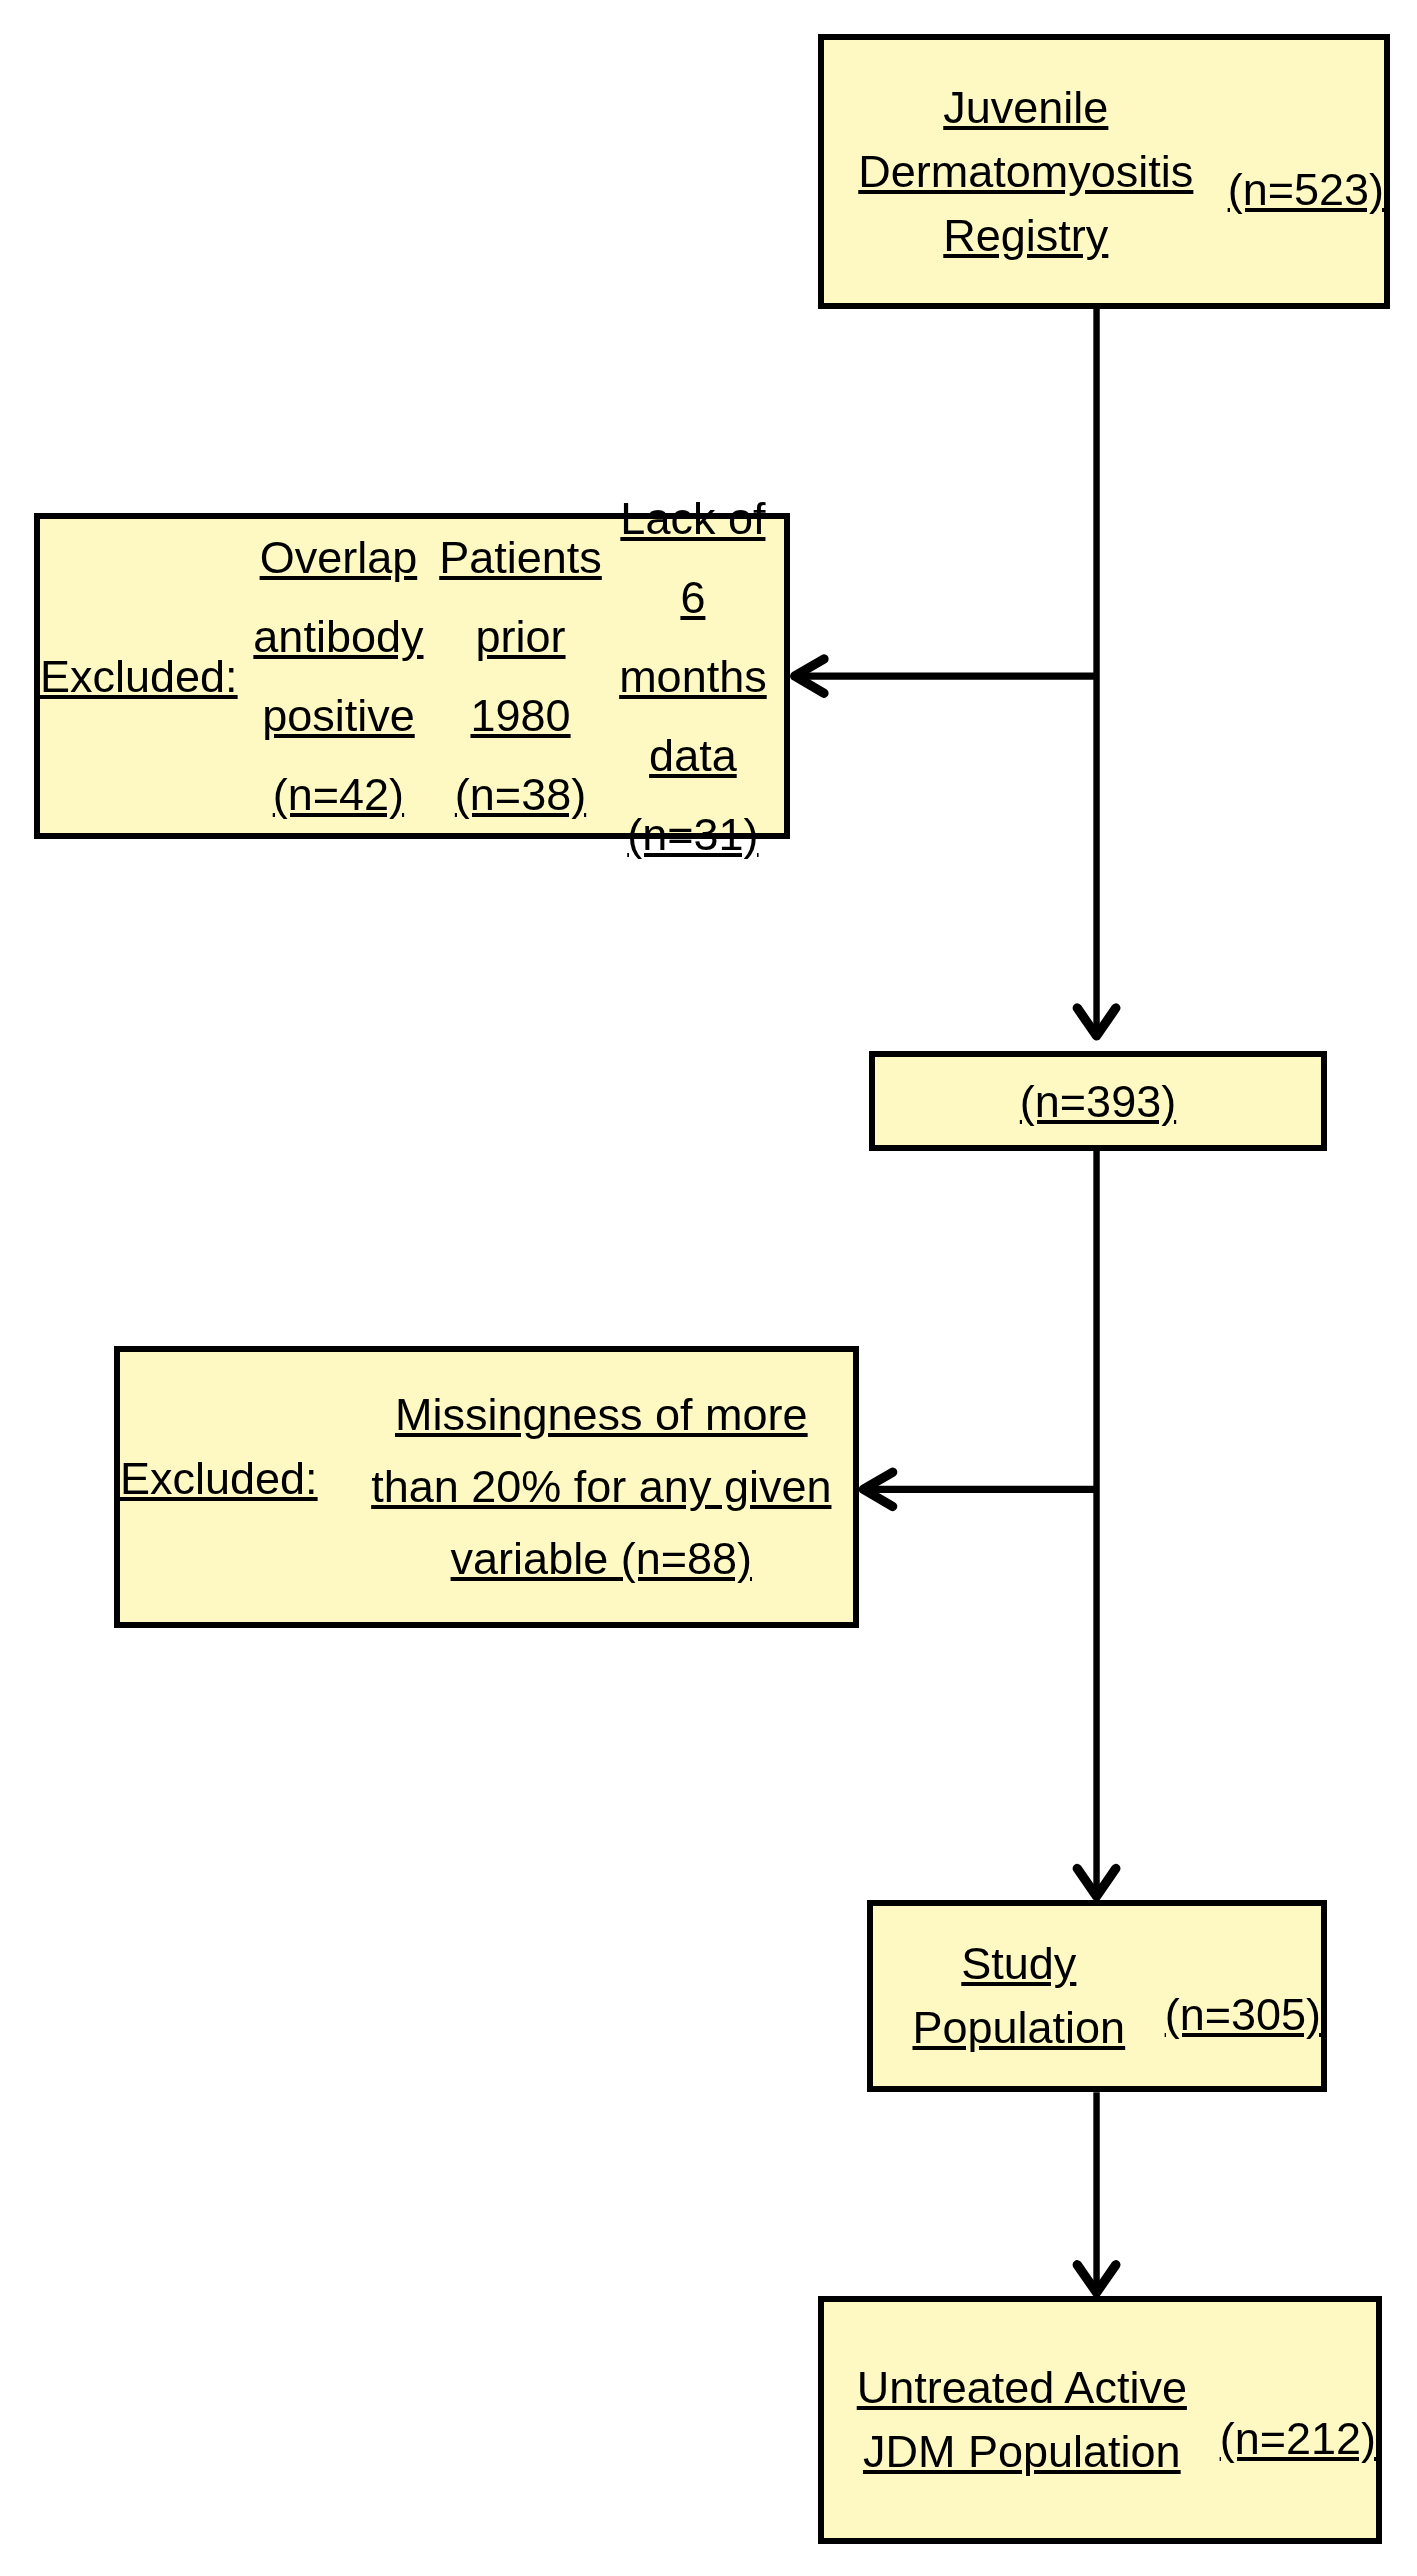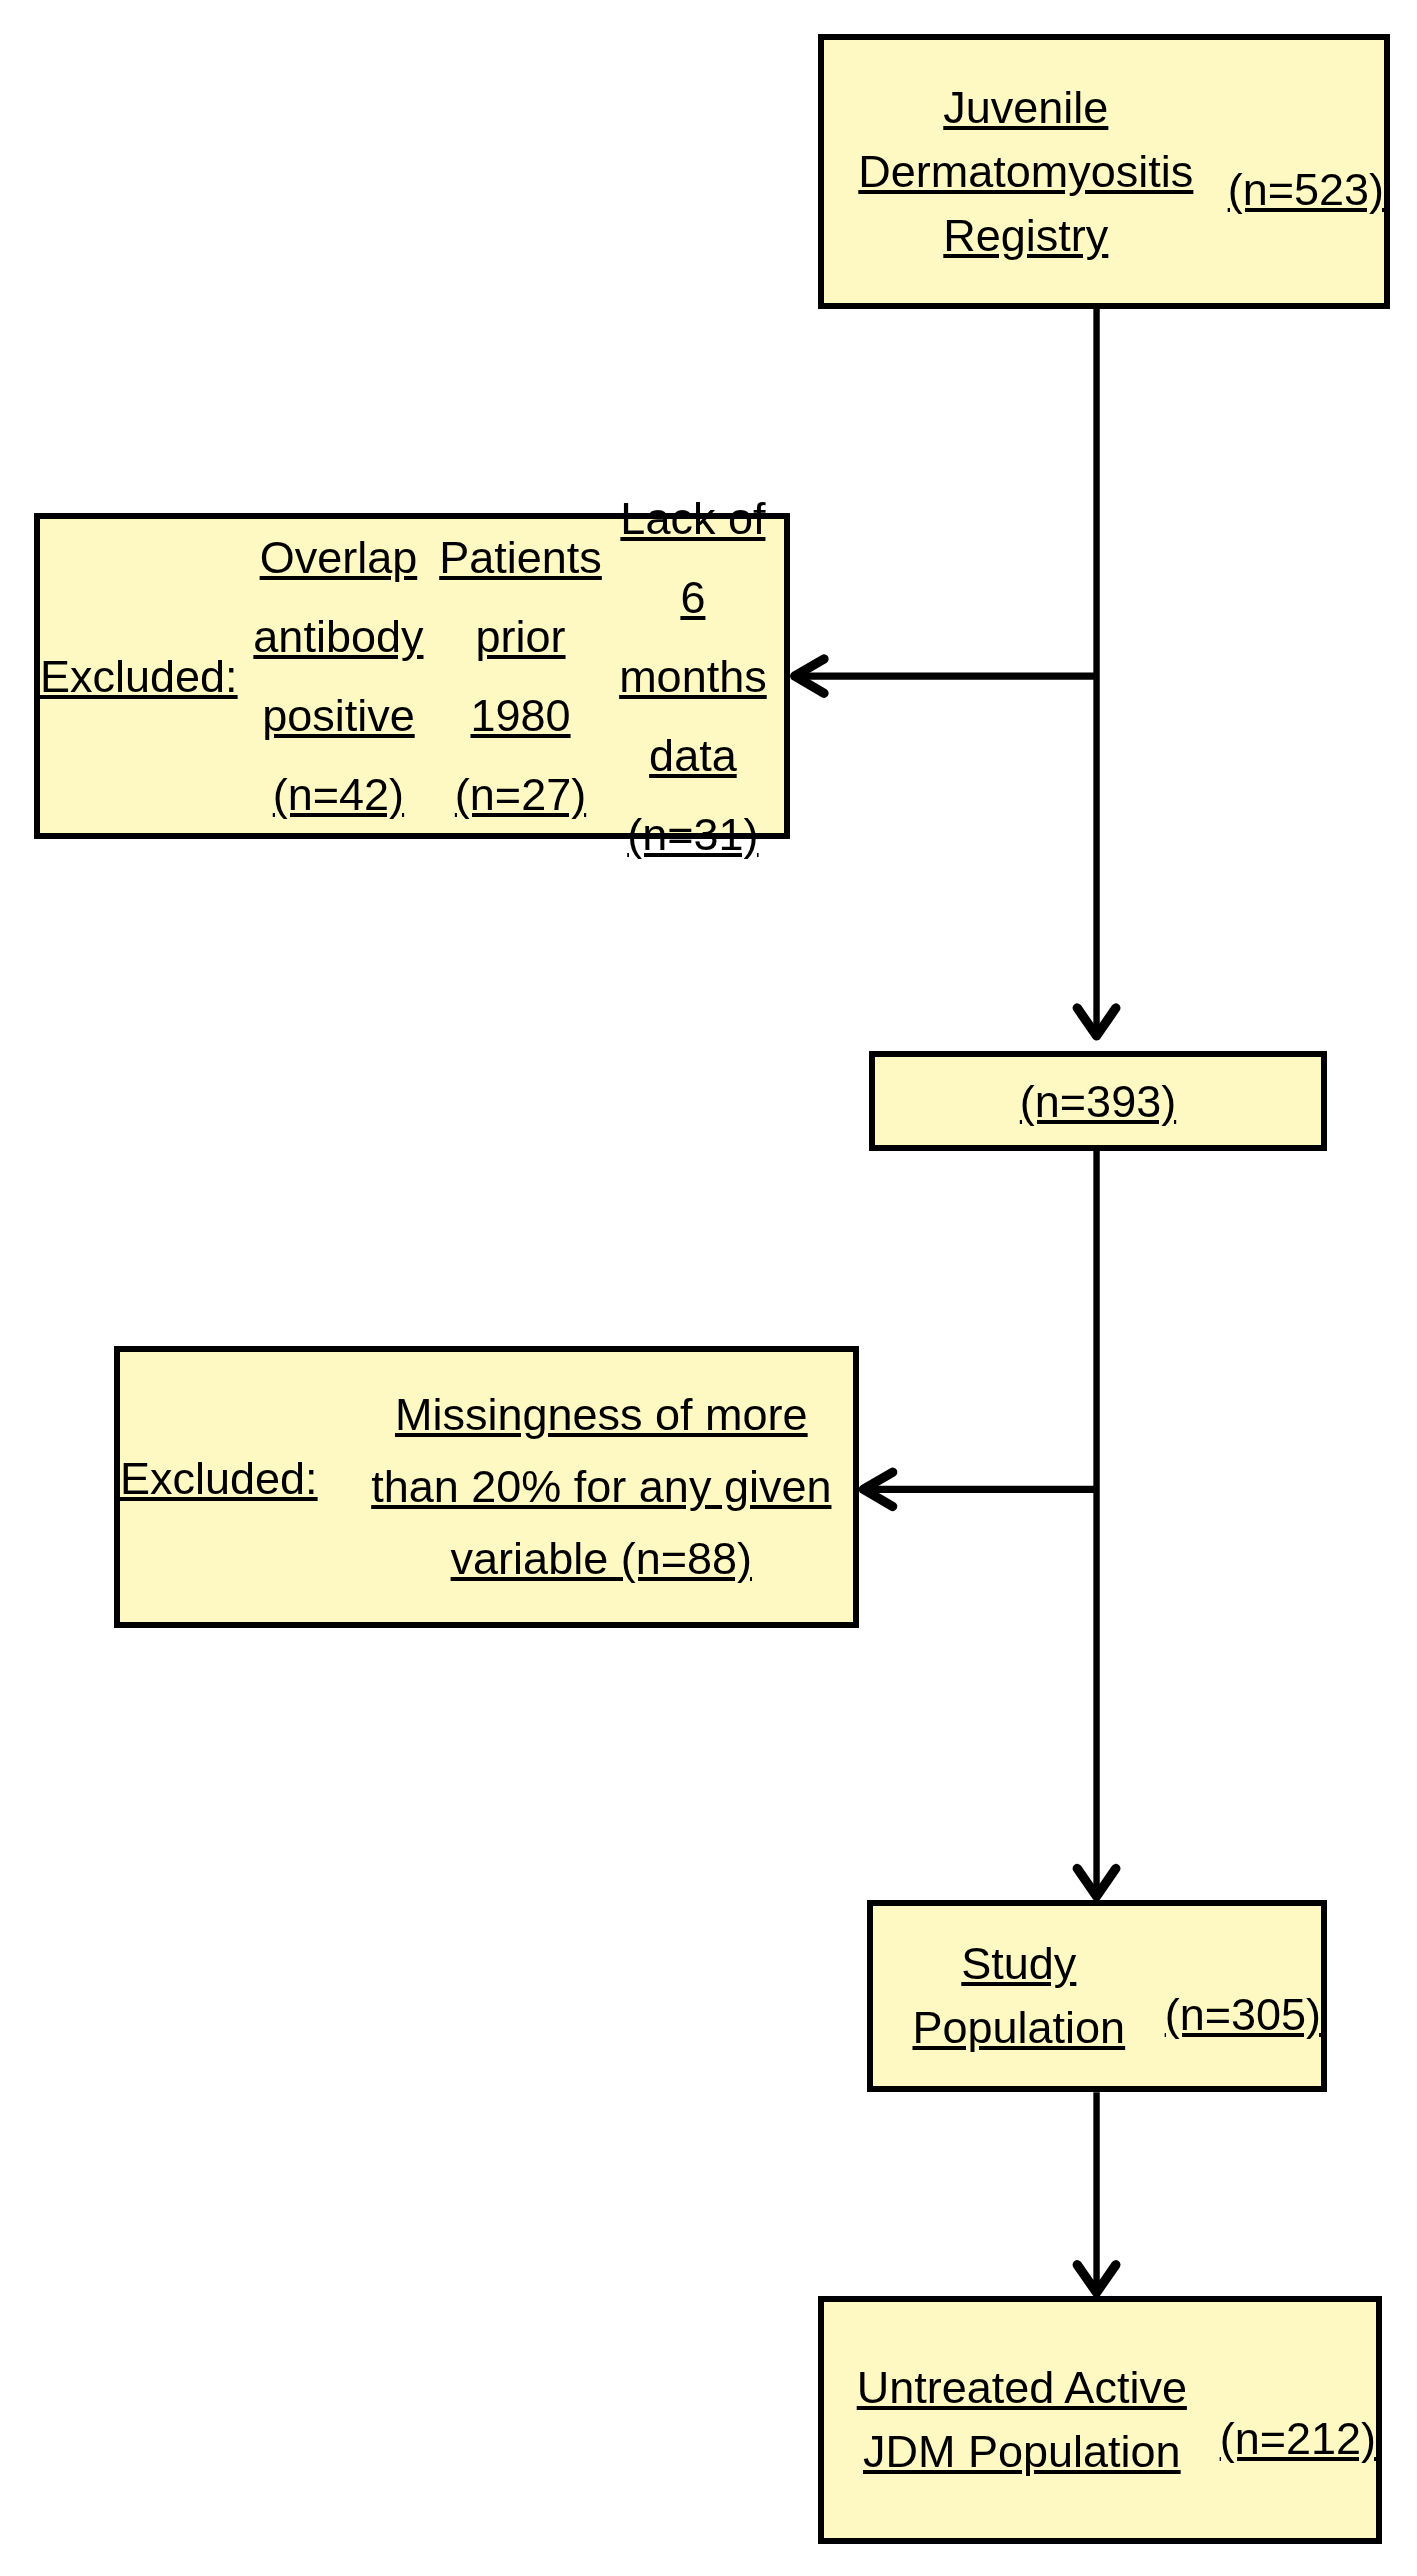--- a/index.html
+++ b/index.html
@@ -94,21 +94,21 @@
   </svg>
 
   <div class="node box-registry">
     <div class="node-title">Juvenile Dermatomyositis Registry</div>
     <div class="node-count">(n=523)</div>
   </div>
 
   <div class="node box-excl1">
     <div class="excl-line">Excluded:</div>
     <div class="excl-line">Overlap antibody positive (n=42)</div>
-    <div class="excl-line">Patients prior 1980 (n=27)</div>
+    <div class="excl-line">Patients prior 1980 (n=38)</div>
     <div class="excl-line">Lack of 6 months data (n=31)</div>
   </div>
 
   <div class="node box-n393">
     <div class="node-count">(n=393)</div>
   </div>
 
   <div class="node box-excl2">
     <div class="excl-heading">Excluded:</div>
     <div class="excl-para">Missingness of more than 20% for any given variable (n=88)</div>

